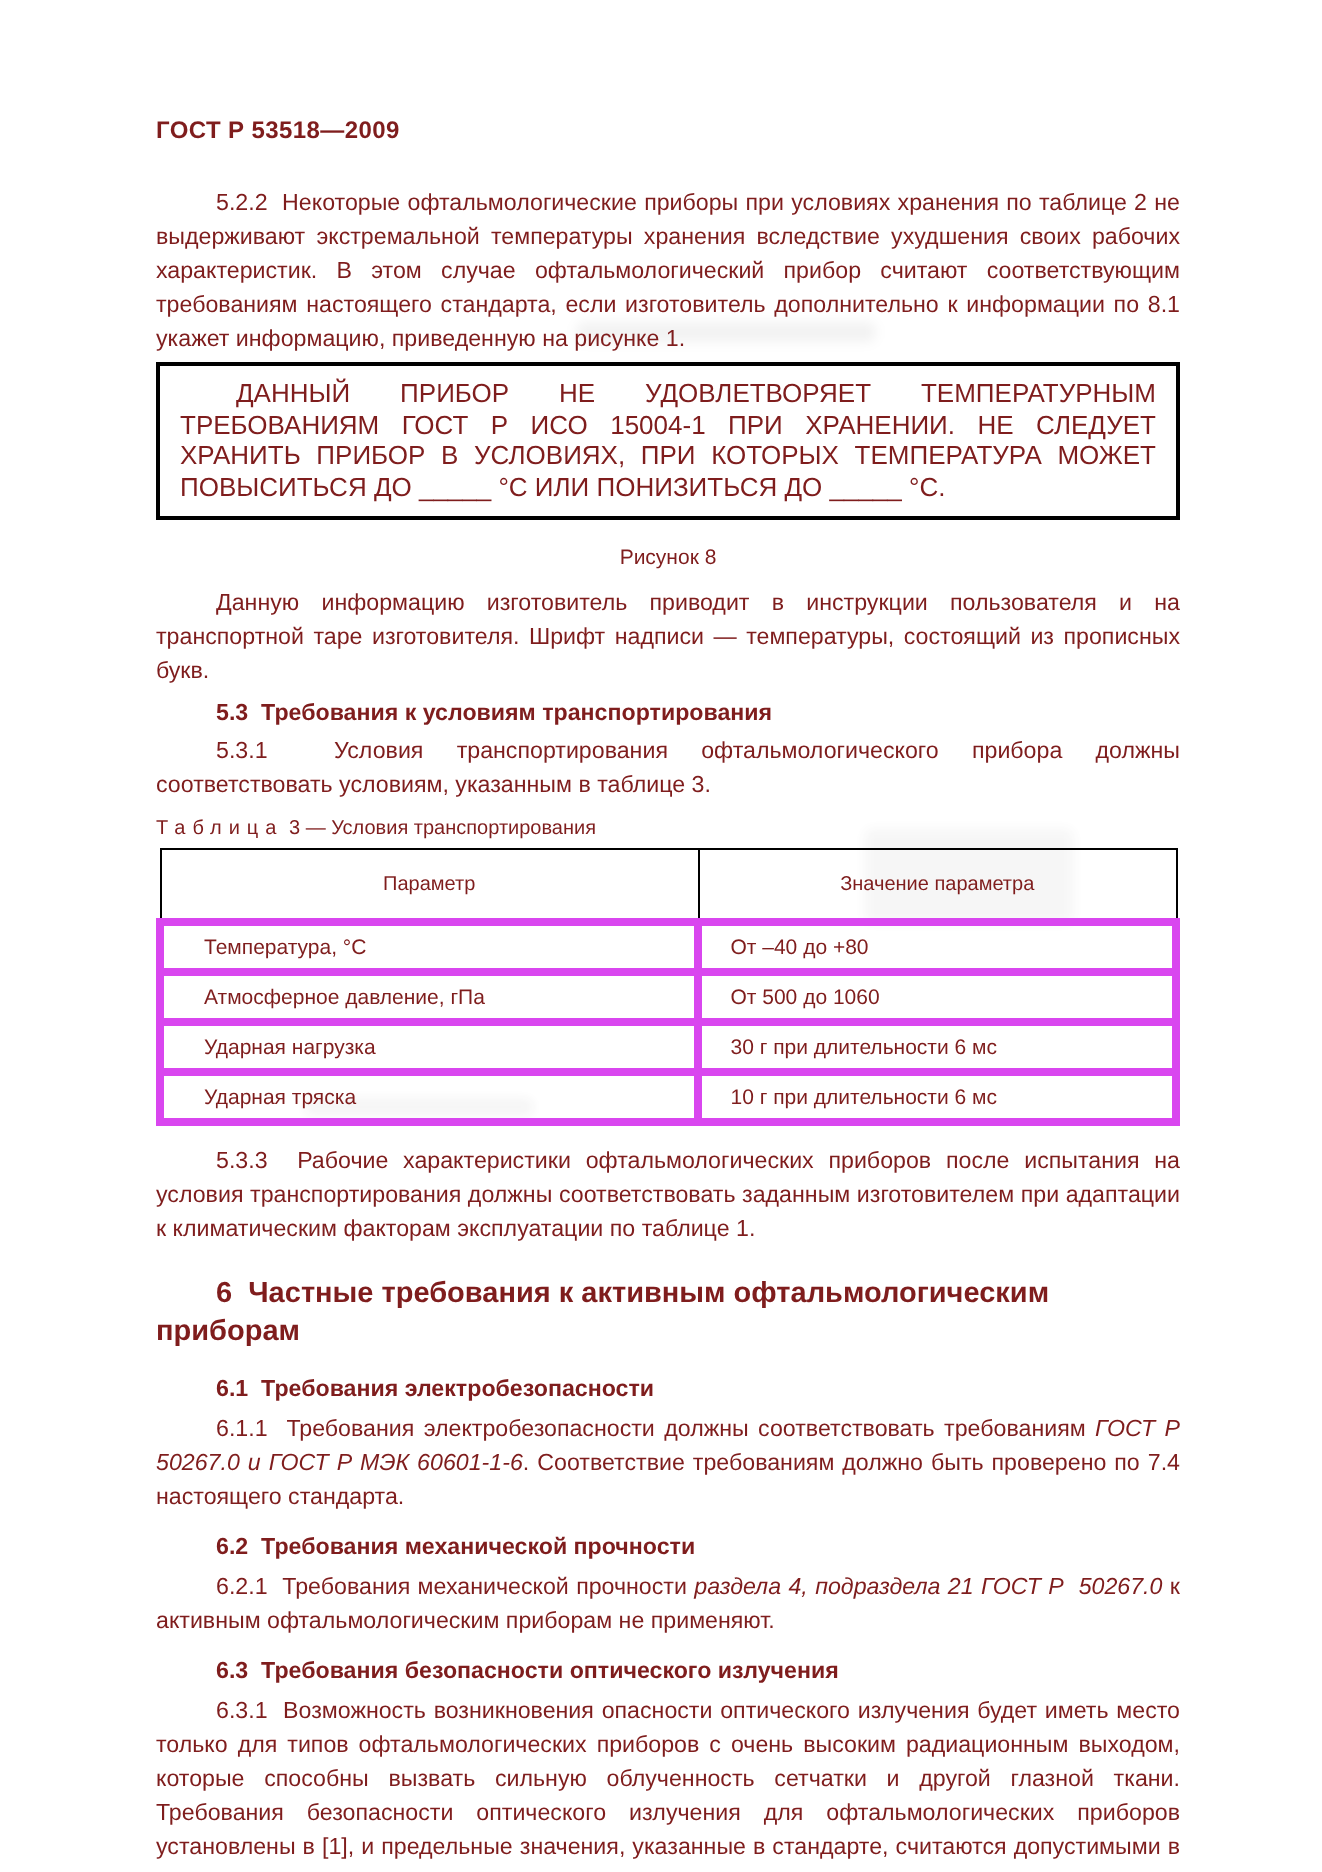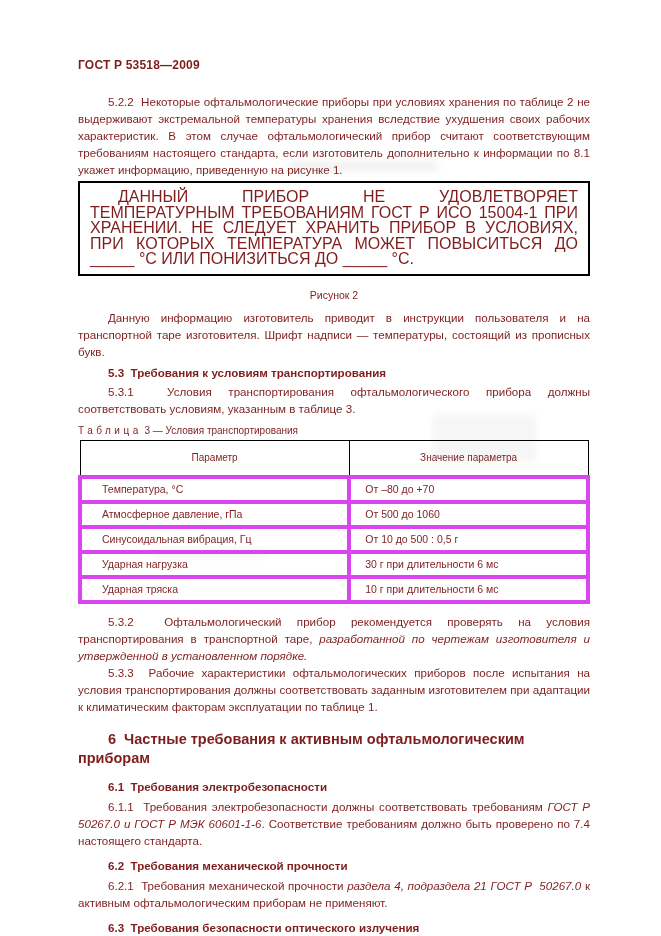--- a/index.html
+++ b/index.html
@@ -28,21 +28,21 @@
     font-size: 11.6px;
     line-height: 17px;
     text-align: justify;
     text-indent: 30px;
     margin: 0;
   }
   .figure-box {
     border: 2px solid #000;
     margin-top: 3px;
     padding: 6px 10px 7px 10px;
-    font-size: 16px;
+    font-size: 13px;
     line-height: 15.5px;
     text-align: justify;
     text-indent: 28px;
   }
   .figure-caption {
     text-align: center;
     font-size: 10.5px;
     margin: 13px 0 8px 0;
   }
   .subheading {
@@ -118,21 +118,21 @@
   <div class="artifact a2"></div>
   <div class="artifact a3"></div>
 
   <div class="content">
 
     <div class="doc-header">ГОСТ Р 53518—2009</div>
 
     <p class="body">5.2.2&nbsp; Некоторые офтальмологические приборы при условиях хранения по таблице 2 не выдер­живают экстремальной температуры хранения вследствие ухудшения своих рабочих характеристик. В этом случае офтальмологический прибор считают соответствующим требованиям настоящего стан­дарта, если изготовитель дополнительно к информации по 8.1 укажет информацию, приведенную на рисунке 1.</p>
 
     <div class="figure-box">ДАННЫЙ ПРИБОР НЕ УДОВЛЕТВОРЯЕТ ТЕМПЕРАТУРНЫМ ТРЕБОВАНИЯМ ГОСТ Р ИСО 15004-1 ПРИ ХРАНЕНИИ. НЕ СЛЕДУЕТ ХРАНИТЬ ПРИБОР В УСЛОВИЯХ, ПРИ КОТОРЫХ ТЕМПЕРАТУРА МОЖЕТ ПОВЫСИТЬСЯ ДО _____ °С ИЛИ ПОНИЗИТЬСЯ ДО _____ °С.</div>
-    <div class="figure-caption">Рисунок 2</div>
+    <div class="figure-caption">Рисунок 8</div>
 
     <p class="body">Данную информацию изготовитель приводит в инструкции пользователя и на транспортной таре изготовителя. Шрифт надписи — температуры, состоящий из прописных букв.</p>
 
     <div class="subheading">5.3&nbsp; Требования к условиям транспортирования</div>
     <p class="body">5.3.1&nbsp; Условия транспортирования офтальмологического прибора должны соответствовать усло­виям, указанным в таблице 3.</p>
 
     <div class="table-caption">
       <span class="tc-label">Таблица</span><span>&nbsp;3 — Условия транспортирования</span>
     </div>
 
@@ -143,44 +143,39 @@
         </colgroup>
       <thead>
         <tr>
           <th>Параметр</th>
           <th>Значение параметра</th>
         </tr>
       </thead>
       <tbody>
         <tr>
           <td>Температура, °С</td>
-          <td class="val">От –80 до +70</td>
+          <td class="val">От –40 до +80</td>
         </tr>
         <tr>
           <td>Атмосферное давление, гПа</td>
           <td class="val">От 500 до 1060</td>
-        </tr>
-        <tr>
-          <td>Синусоидальная вибрация, Гц</td>
-          <td class="val">От 10 до 500 : 0,5 г</td>
         </tr>
         <tr>
           <td>Ударная нагрузка</td>
           <td class="val">30 г при длительности 6 мс</td>
         </tr>
         <tr>
           <td>Ударная тряска</td>
           <td class="val">10 г при длительности 6 мс</td>
         </tr>
       </tbody>
     </table>
 
     <div class="spacer-sm"></div>
 
-    <p class="body"><span>5.3.2&nbsp; Офтальмологический прибор рекомендуется проверять на условия транспортирования в транс­портной таре, </span><span class="italic">разработанной по чертежам изготовителя и утвержденной в установленном порядке.</span></p>
     <p class="body">5.3.3&nbsp; Рабочие характеристики офтальмологических приборов после испытания на условия транс­портирования должны соответствовать заданным изготовителем при адаптации к климатическим фак­торам эксплуатации по таблице 1.</p>
 
     <div class="section-title">6&nbsp; Частные требования к активным офтальмологическим приборам</div>
 
     <div class="clause-heading">6.1&nbsp; Требования электробезопасности</div>
     <p class="body"><span>6.1.1&nbsp; Требования электробезопасности должны соответствовать требованиям </span><span class="italic">ГОСТ Р 50267.0 и ГОСТ Р МЭК 60601-1-6</span><span>. Соответствие требованиям должно быть проверено по 7.4 настоящего стандар­та.</span></p>
 
     <div class="clause-heading">6.2&nbsp; Требования механической прочности</div>
     <p class="body"><span>6.2.1&nbsp; Требования механической прочности </span><span class="italic">раздела 4, подраздела 21 ГОСТ Р&nbsp; 50267.0</span><span> к активным офтальмологическим приборам не применяют.</span></p>
 

